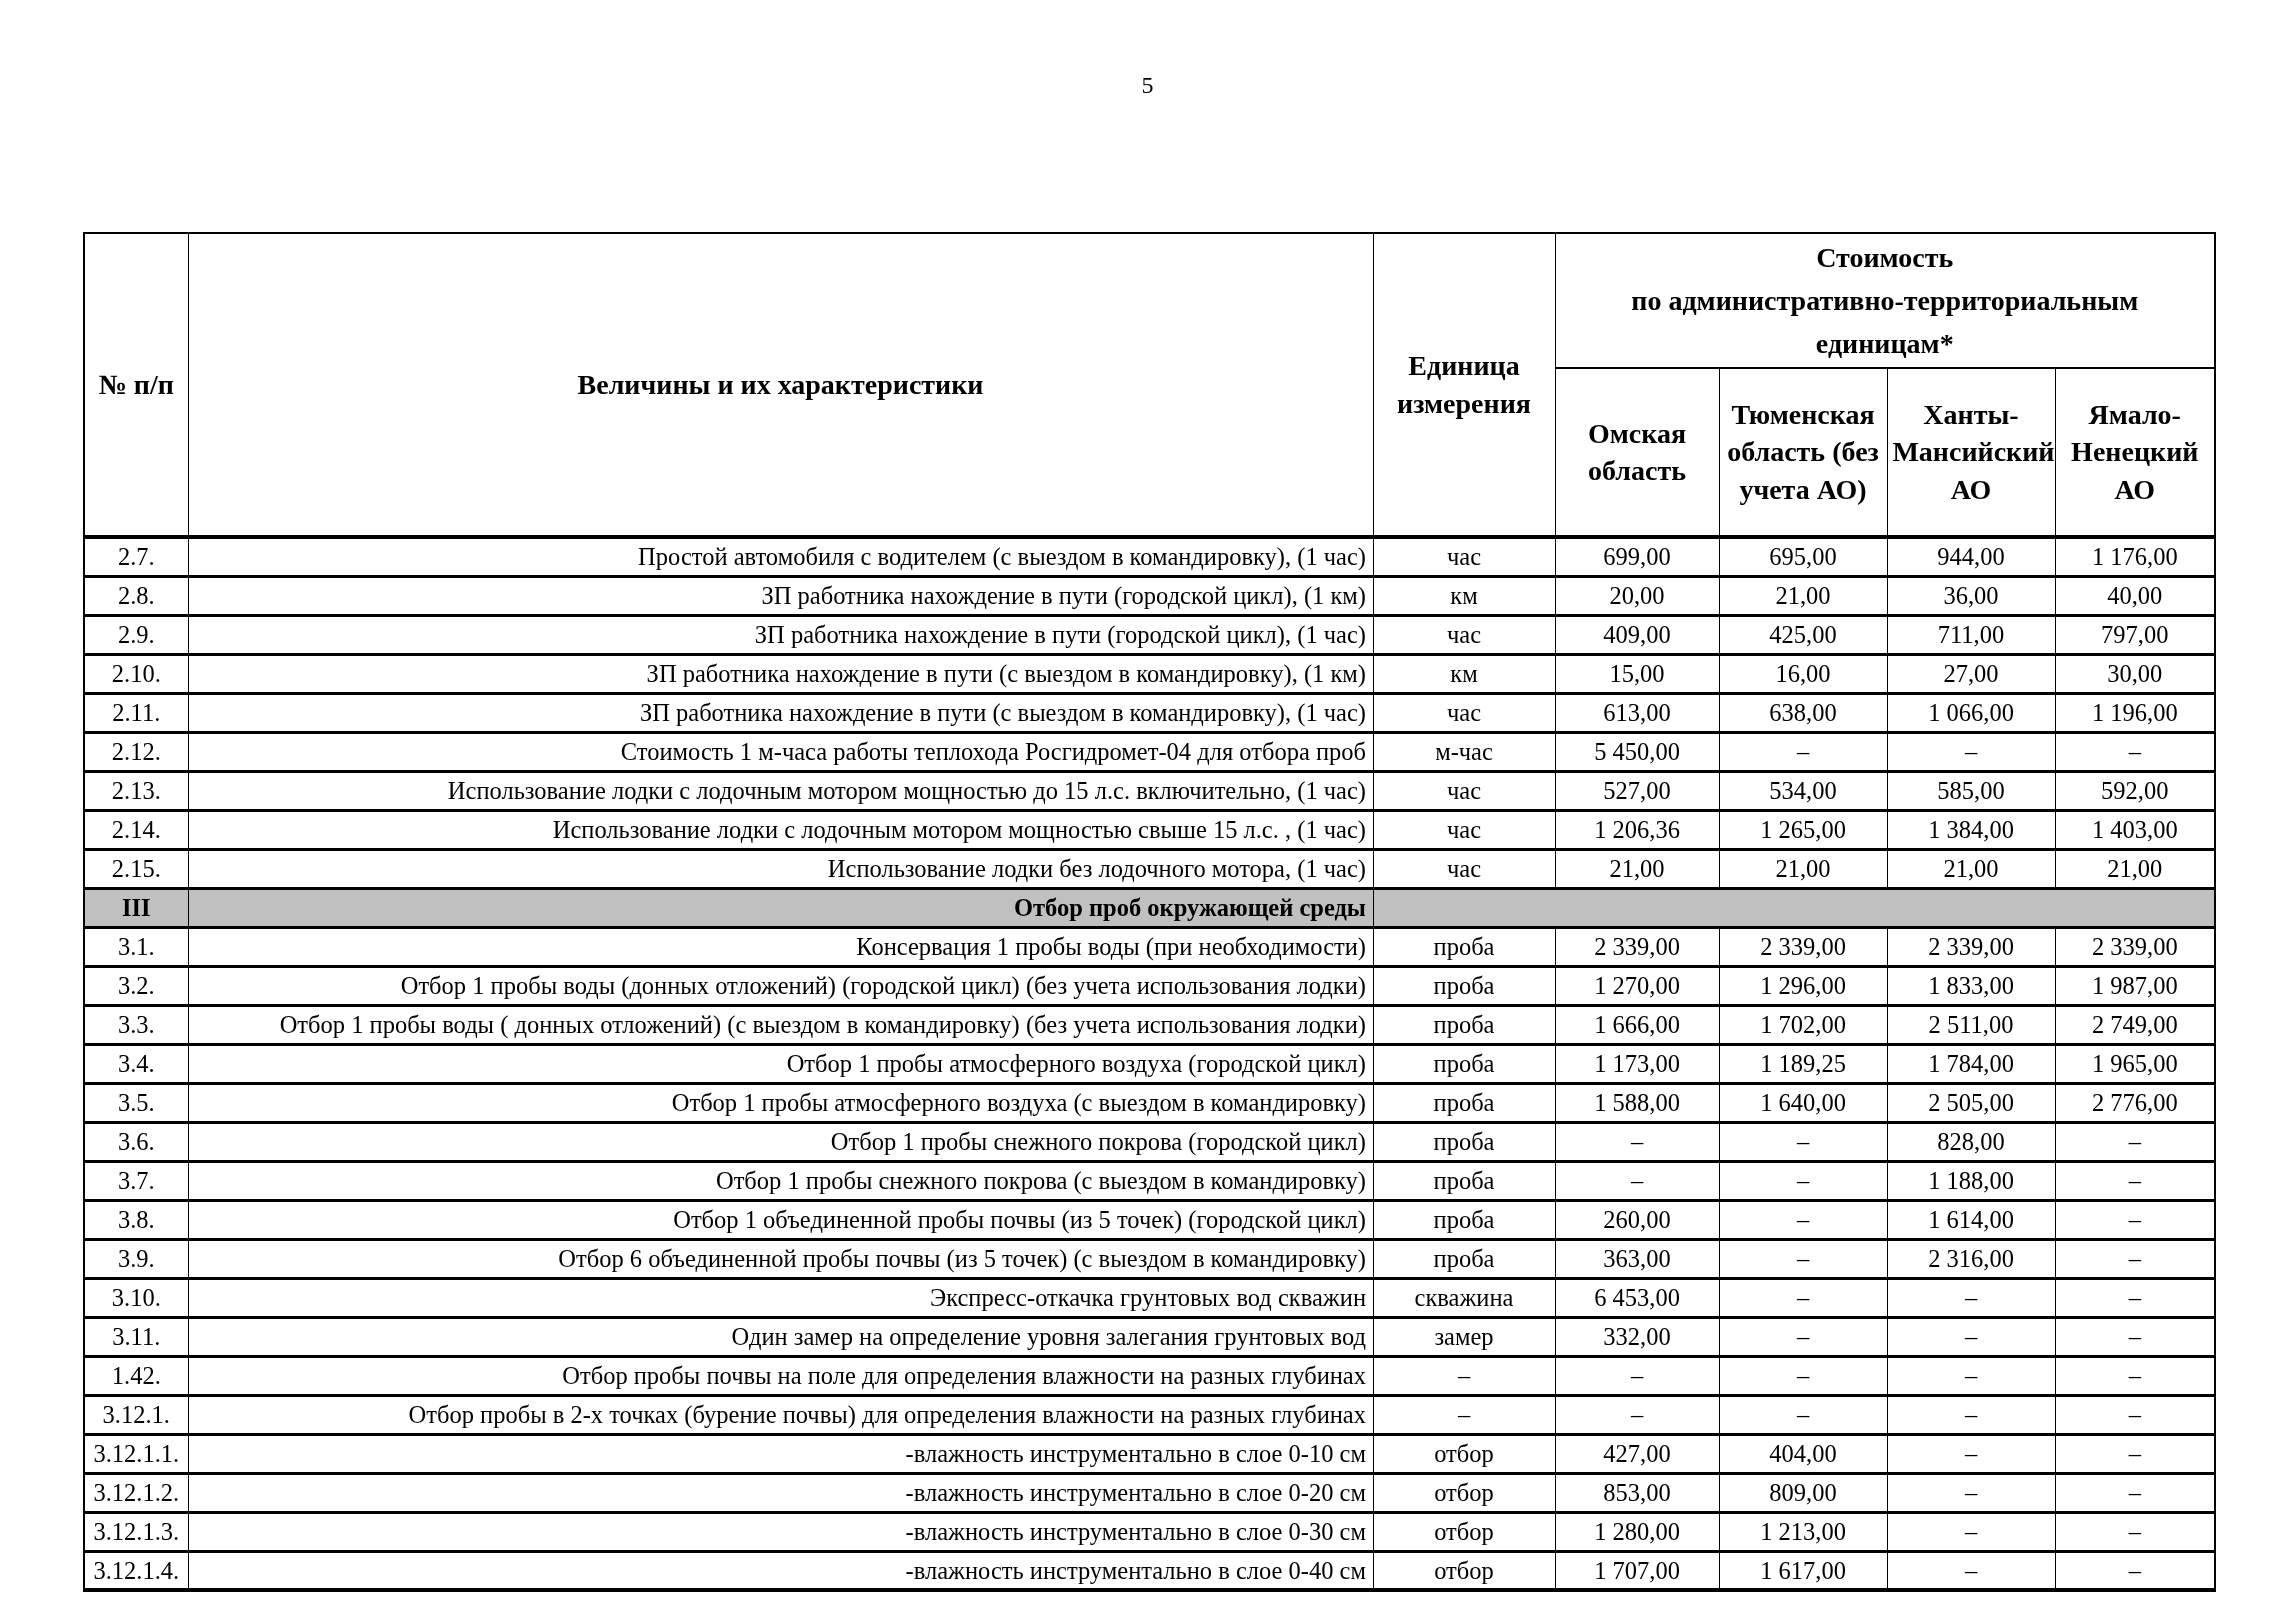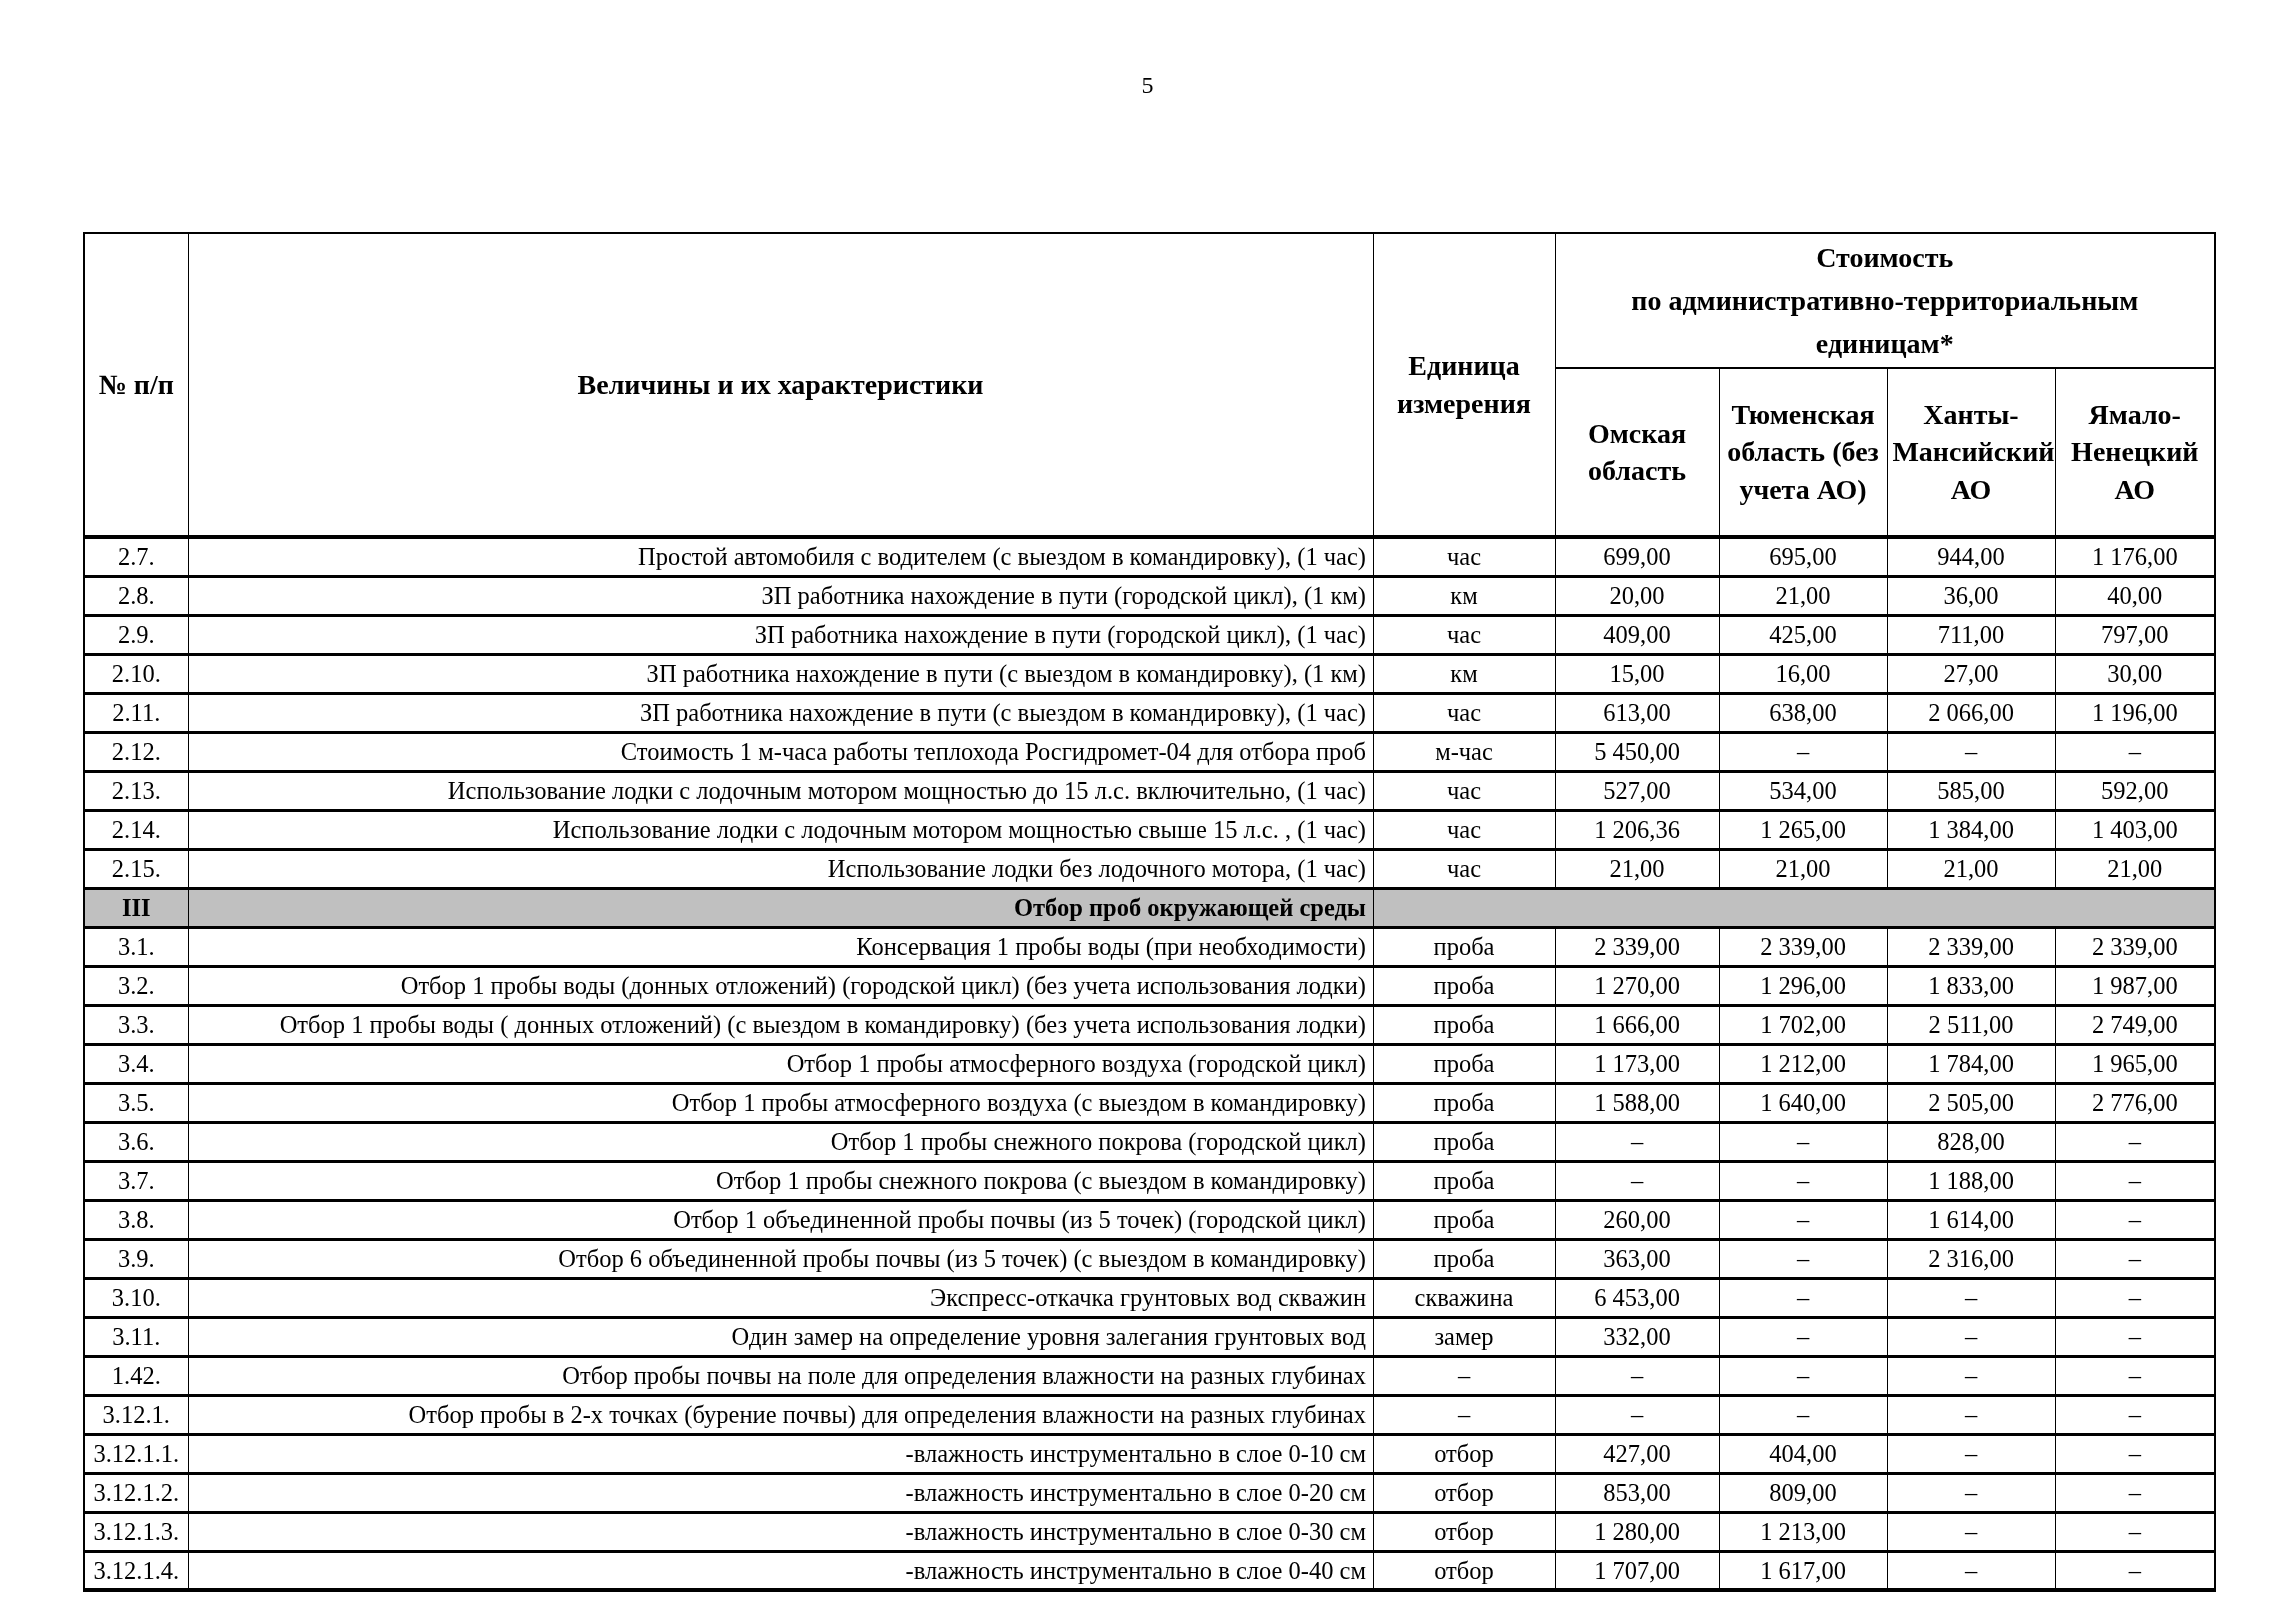--- a/index.html
+++ b/index.html
@@ -109,21 +109,21 @@
           <td class="c-val">16,00</td>
           <td class="c-val">27,00</td>
           <td class="c-val">30,00</td>
         </tr>
         <tr>
           <td class="c-num">2.11.</td>
           <td class="c-name">ЗП работника нахождение в пути  (с выездом в командировку), (1 час)</td>
           <td class="c-unit">час</td>
           <td class="c-val">613,00</td>
           <td class="c-val">638,00</td>
-          <td class="c-val">2 066,00</td>
+          <td class="c-val">1 066,00</td>
           <td class="c-val">1 196,00</td>
         </tr>
         <tr>
           <td class="c-num">2.12.</td>
           <td class="c-name">Стоимость 1 м-часа работы теплохода Росгидромет-04 для отбора проб</td>
           <td class="c-unit">м-час</td>
           <td class="c-val">5 450,00</td>
           <td class="c-val">–</td>
           <td class="c-val">–</td>
           <td class="c-val">–</td>
@@ -185,21 +185,21 @@
           <td class="c-val">1 666,00</td>
           <td class="c-val">1 702,00</td>
           <td class="c-val">2 511,00</td>
           <td class="c-val">2 749,00</td>
         </tr>
         <tr>
           <td class="c-num">3.4.</td>
           <td class="c-name">Отбор 1 пробы атмосферного воздуха (городской цикл)</td>
           <td class="c-unit">проба</td>
           <td class="c-val">1 173,00</td>
-          <td class="c-val">1 212,00</td>
+          <td class="c-val">1 189,25</td>
           <td class="c-val">1 784,00</td>
           <td class="c-val">1 965,00</td>
         </tr>
         <tr>
           <td class="c-num">3.5.</td>
           <td class="c-name">Отбор 1 пробы  атмосферного воздуха (с выездом в командировку)</td>
           <td class="c-unit">проба</td>
           <td class="c-val">1 588,00</td>
           <td class="c-val">1 640,00</td>
           <td class="c-val">2 505,00</td>

